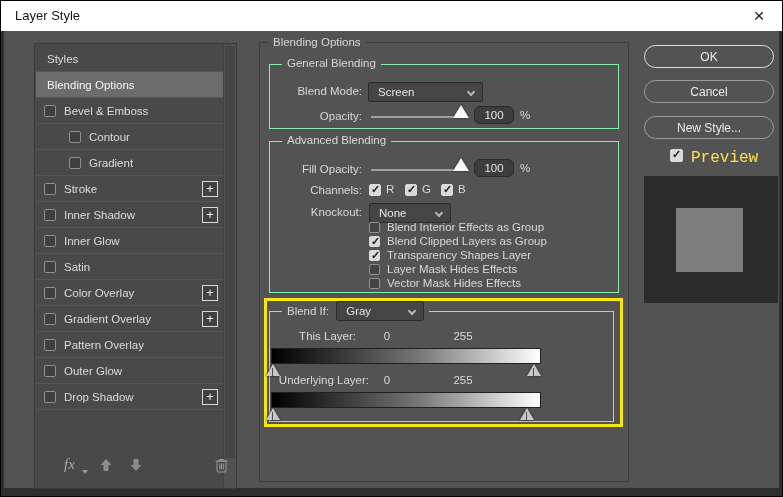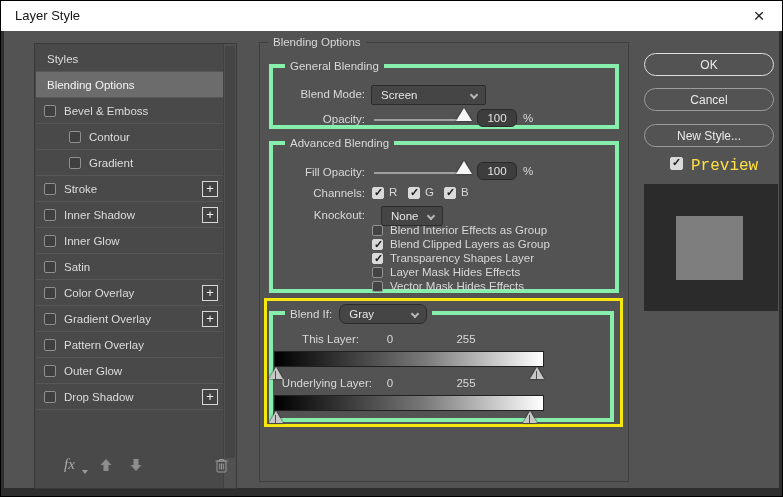--- a/index.html
+++ b/index.html
@@ -43,21 +43,21 @@
   .fx { position:absolute; left:29px; top:2px; font-size:15px; font-style:italic; color:#ababab;
         font-family:"Liberation Serif", serif; cursor:pointer; }
   .fx-caret { position:absolute; left:47px; top:16px; width:0; height:0; border-left:3px solid transparent;
               border-right:3px solid transparent; border-top:4px solid #9a9a9a; }
   .icoBtn { position:absolute; top:3px; width:18px; height:18px; cursor:pointer; background:none; border:none; }
 
   
   .main { position:absolute; left:255px; top:11px; width:370px; height:440px; border:1px solid #3e3e3e; }
   .main-legend { position:absolute; left:8px; top:-7px; background:#535353; padding:0 5px;
                  font-size:11.5px; color:#d8d8d8; }
-  .group { position:absolute; border:4px solid #86efac; }
+  .group { position:absolute; border:1px solid #86efac; }
   .group-legend { position:absolute; left:12px; top:-8px; background:#535353; padding:0 5px;
                   font-size:11.5px; color:#d8d8d8; white-space:nowrap; }
   .flabel { position:absolute; font-size:11.5px; color:#d8d8d8; text-align:right; white-space:nowrap; }
   .dd { position:absolute; height:20px; background:#454545; border:1px solid #2b2b2b; border-radius:2px;
         color:#e5e5e5; font-size:11.5px; display:flex; align-items:center; padding:0 9px; cursor:pointer; }
   .chev { position:absolute; right:8px; top:6px; width:6px; height:6px;
           border-right:2px solid #b5b5b5; border-bottom:2px solid #b5b5b5; transform:rotate(45deg); }
   .valbox { position:absolute; width:40px; height:18px; background:#3d3d3d; border:1px solid #2a2a2a;
             border-radius:6px; color:#e5e5e5; font-size:11.5px; text-align:center;
             font-family:"Liberation Sans", sans-serif; }
@@ -70,21 +70,21 @@
   .gbar { position:absolute; width:270px; height:16px; border:1px solid #202020;
           background:linear-gradient(to right,#000 0%,#777 55%,#fff 100%); }
   .bif { position:absolute; width:0; height:0; border-left:7px solid transparent;
          border-right:7px solid transparent; border-bottom:12px solid #c8c8c8;
          filter:drop-shadow(0 0 1px #262626); cursor:pointer; }
   .bif::after { content:""; position:absolute; left:-1px; top:4px; width:1px; height:8px; background:#4d4d4d; }
   .highlight { position:absolute; left:4px; top:255px; width:359px; height:129px;
                border:3px solid #f6e70c; pointer-events:none; }
 
   
-  .rightcol { position:absolute; left:640px; top:8px; width:137px; height:446px; }
+  .rightcol { position:absolute; left:640px; top:0; width:137px; height:446px; }
   .pill { position:absolute; left:0; width:130px; height:23px; border-radius:12px; background:transparent;
           border:1px solid #9c9c9c; color:#eaeaea; font-size:12px; cursor:pointer;
           font-family:"Liberation Sans", sans-serif; }
   .pill.primary { border-color:#dedede; }
   .prevlabel { position:absolute; left:47px; top:118px; font-size:16px; color:#fde047;font-family:Liberation Mono, monospace; }
   .swatch { position:absolute; left:0; top:145px; width:134px; height:127px; background:#2b2b2b; }
   .swatch-inner { position:absolute; left:32px; top:32px; width:67px; height:64px; background:#7e7e7e; }
 </style>
 </head>
 <body>
@@ -213,21 +213,21 @@
 
         <span class="flabel" style="left:0; top:42px; width:92px;text-align:right;">Channels:</span>
         <span class="cb2 checked" style="left:99px; top:42px;"></span>
         <span class="flabel" style="left:116px; top:41px;">R</span>
         <span class="cb2 checked" style="left:135px; top:42px;"></span>
         <span class="flabel" style="left:152px; top:41px;">G</span>
         <span class="cb2 checked" style="left:171px; top:42px;"></span>
         <span class="flabel" style="left:188px; top:41px;">B</span>
 
         <span class="flabel" style="left:0; top:64px; width:92px;">Knockout:</span>
-        <div class="dd" style="left:99px; top:61px; width:62px;margin-left:9px;">
+        <div class="dd" style="left:99px; top:61px; width:82px;">
           <span>None</span>
           <span class="chev"></span>
         </div>
 
         <span class="cb2" style="left:99px; top:80px; width:11px; height:11px;"></span>
         <span class="flabel" style="left:117px; top:79px;">Blend Interior Effects as Group</span>
         <span class="cb2 checked" style="left:99px; top:94px; width:11px; height:11px;"></span>
         <span class="flabel" style="left:117px; top:93px;">Blend Clipped Layers as Group</span>
         <span class="cb2 checked" style="left:99px; top:108px; width:11px; height:11px;"></span>
         <span class="flabel" style="left:117px; top:107px;">Transparency Shapes Layer</span>
@@ -235,21 +235,21 @@
         <span class="flabel" style="left:117px; top:121px;">Layer Mask Hides Effects</span>
         <span class="cb2" style="left:99px; top:136px; width:11px; height:11px;"></span>
         <span class="flabel" style="left:117px; top:135px;">Vector Mask Hides Effects</span>
       </div>
 
       <div class="highlight"></div>
 
       <div class="group" style="left:9px; top:268px; width:345px; height:111px;">
         <div class="group-legend" style="display:flex; align-items:center; top:-11px;">
           <span class="flabel" style="position:static; margin-right:7px;">Blend If:</span>
-          <div class="dd" style="position:relative; width:88px;border-radius:7px;">
+          <div class="dd" style="position:relative; width:88px;">
             <span>Gray</span>
             <span class="chev"></span>
           </div>
         </div>
 
         <span class="flabel" style="left:0; top:18px; width:86px;">This Layer:</span>
         <span class="flabel" style="left:107px; top:18px; width:20px; text-align:center;">0</span>
         <span class="flabel" style="left:178px; top:18px; width:30px; text-align:center;">255</span>
         <div class="gbar" style="left:1px; top:36px;"></div>
         <div class="bif" style="left:-4px; top:52px;"></div>

